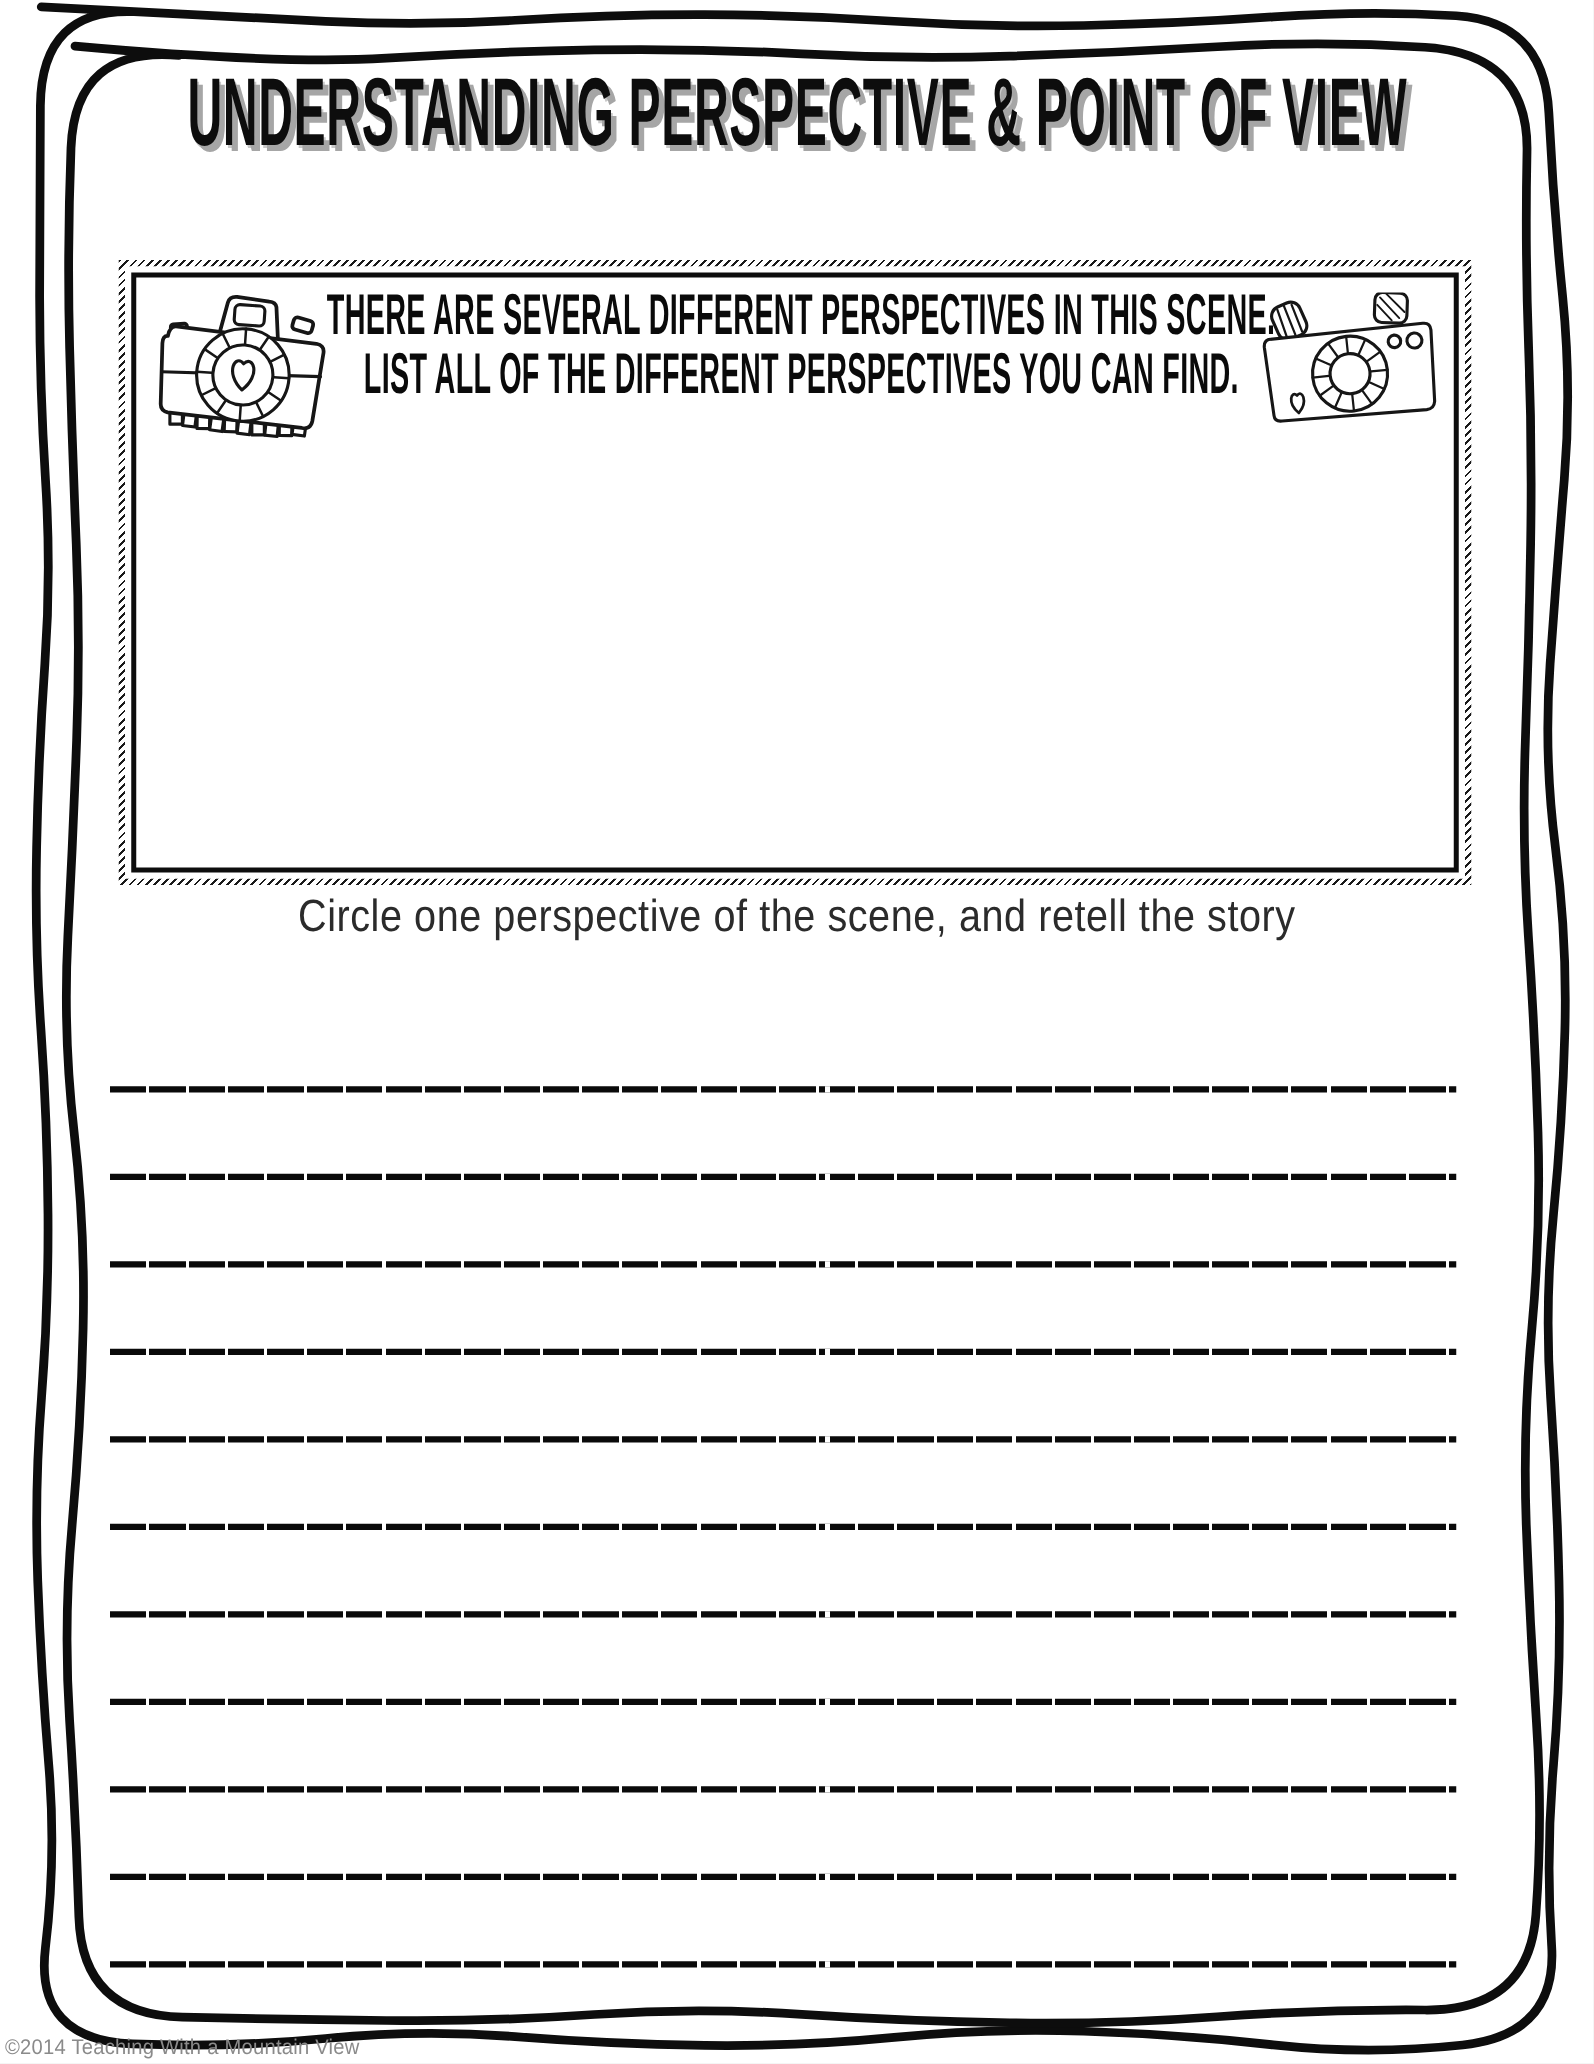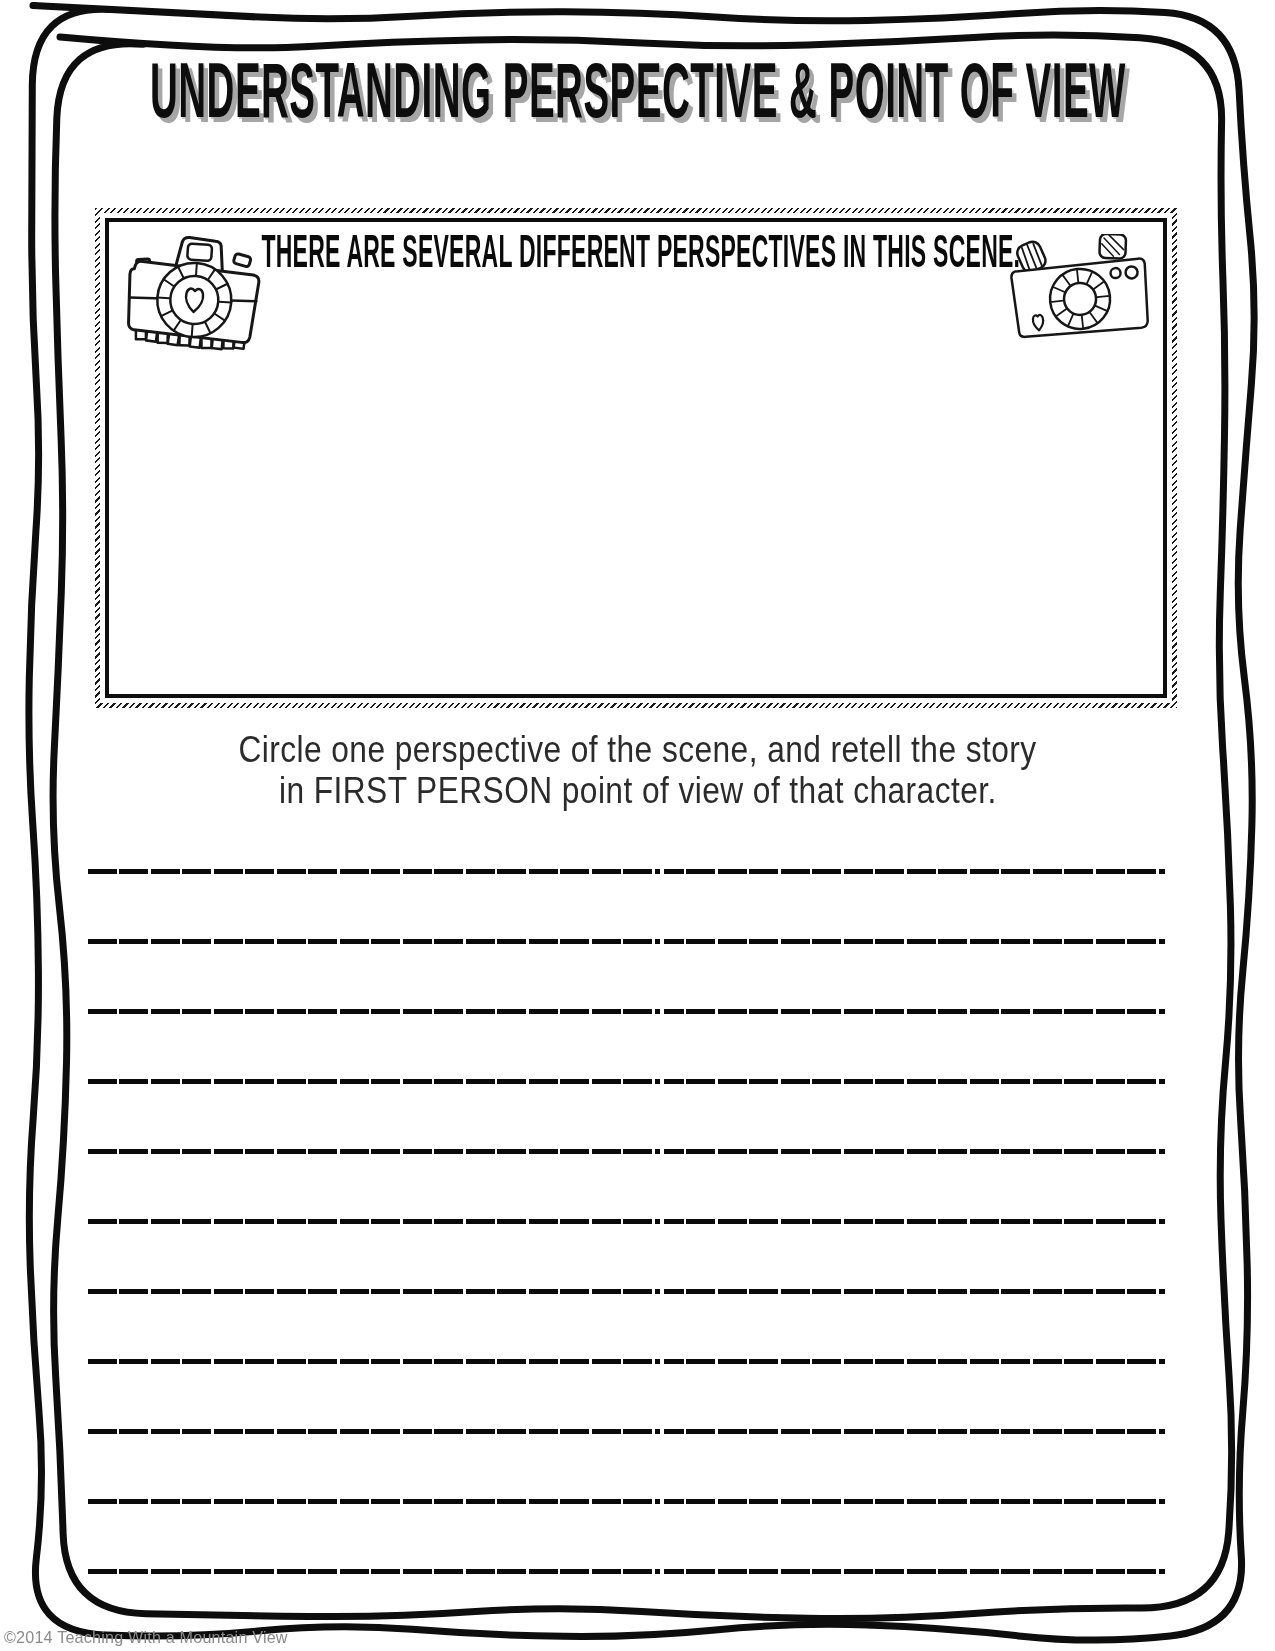--- a/index.html
+++ b/index.html
@@ -39,21 +39,21 @@
   .prompt { position:absolute; left:150px; right:140px; top:6px; }
   .prompt .cline span {
     font-weight:bold; font-size:46px; line-height:47px; letter-spacing:0.5px;
     transform:scaleX(0.50); transform-origin:center; color:#0a0a0a;
   }
   .camera-left  { position:absolute; left:8px;  top:4px;  }
   .camera-right { position:absolute; right:10px; top:12px; }
   .scene-blank { position:absolute; left:4px; right:4px; top:125px; bottom:4px; }
 
   
-  .instruction { position:absolute; top:712px; left:0; width:100%;margin-top:17px; }
+  .instruction { position:absolute; top:712px; left:0; width:100%; }
   .instruction .cline span {
     font-size:36px; line-height:41px; color:#2b2b2b; letter-spacing:0.5px;
     transform:scaleX(0.88); transform-origin:center;
   }
 
   
   .writing-area { position:absolute; left:88px; top:869px; width:1077px; }
   .wline {
     height:5px; margin-bottom:65px;
     background:
@@ -116,20 +116,23 @@
             </g>
             <circle cx="78" cy="74" r="24" fill="#fff" stroke-width="2.5"></circle>
             <path d="M78,86 C63,73 71,57 78,65 C85,57 93,73 78,86 Z" fill="none" stroke-width="2.5"></path>
           </g>
         </svg>
 
         <div class="prompt">
           <div class="cline">
               <span>THERE ARE SEVERAL DIFFERENT PERSPECTIVES IN THIS SCENE.</span>
             </div>
+          <div class="cline">
+              <span>LIST ALL OF THE DIFFERENT PERSPECTIVES YOU CAN FIND.</span>
+            </div>
         </div>
 
         <svg class="camera-right" width="146" height="110" viewBox="0 0 146 110">
           <g transform="rotate(-6 72 55)" class="ink" stroke-width="2.5" stroke-linejoin="round" stroke-linecap="round">
             <g transform="rotate(-18 28 18)">
               <rect x="16" y="4" width="24" height="28" rx="8"></rect>
               <path d="M23,6 L21,30 M29,5 L28,31 M35,7 L34,30" fill="none" stroke-width="1.8"></path>
             </g>
             <g transform="rotate(8 110 16)">
               <rect x="97" y="4" width="26" height="24" rx="6"></rect>
@@ -149,23 +152,20 @@
 
         <div class="scene-blank"></div>
       </div>
     </div>
   </div>
 
   <div class="instruction">
     <div class="cline">
         <span>Circle one perspective of the scene, and retell the story</span>
       </div>
-    <div class="cline">
-        <span>in FIRST PERSON point of view of that character.</span>
-      </div>
   </div>
 
   <div class="writing-area">
       <div class="wline"></div>
       <div class="wline"></div>
       <div class="wline"></div>
       <div class="wline"></div>
       <div class="wline"></div>
       <div class="wline"></div>
       <div class="wline"></div>

